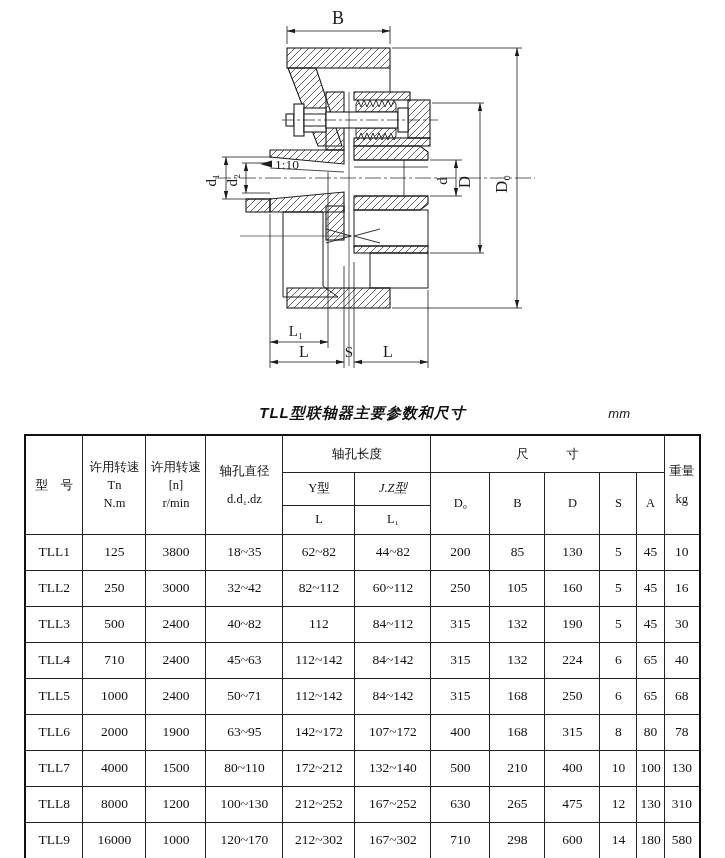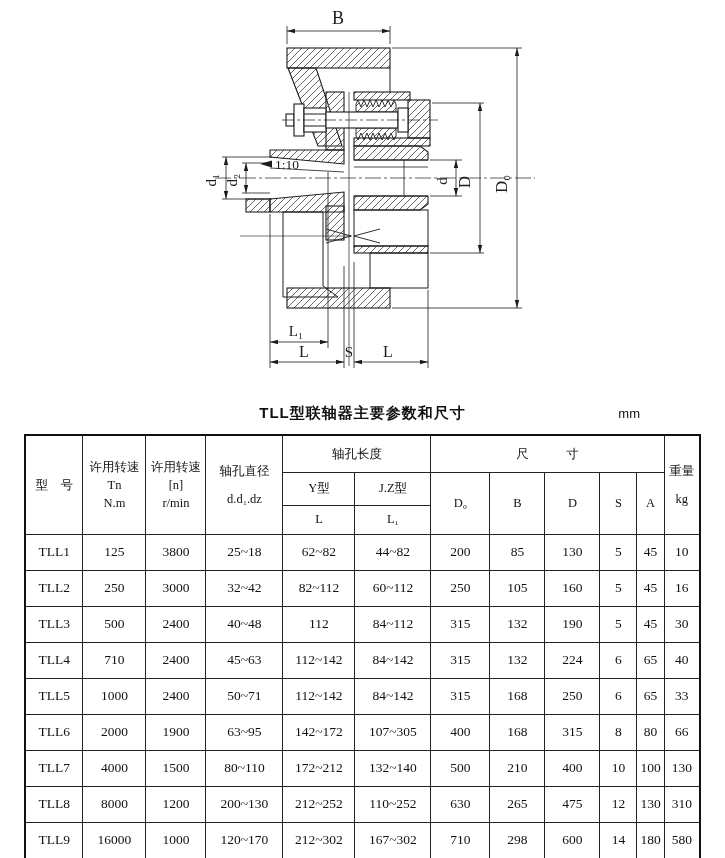--- a/index.html
+++ b/index.html
@@ -3,48 +3,48 @@
 <meta charset="utf-8">
 <style>
   html,body{margin:0;padding:0;}
   body{
     width:725px;height:858px;background:#ffffff;overflow:hidden;
     font-family:"Liberation Sans","DejaVu Sans",sans-serif;
     color:#1c1c1c;
   }
   .drawing-wrap{width:725px;height:398px;}
   .title-row{
-    position:relative;width:675px;margin:6px auto 8px auto;height:22px;
+    position:relative;width:675px;margin:6px auto 8px auto;height:22px;font-style:italic;
   }
   .table-title{
     display:block;text-align:center;font-weight:bold;font-size:15px;
     letter-spacing:1px;color:#111;
   }
   .unit-label{
-    position:absolute;right:60px;top:2px;font-size:13px;color:#111;
+    position:absolute;right:70px;top:2px;font-size:13px;color:#111;
     font-family:"Liberation Sans","DejaVu Sans",sans-serif;
   }
   table.params{
     width:675px;margin:0 auto;border-collapse:collapse;table-layout:fixed;
     border:2px solid #111;
   }
   table.params th, table.params td{
     border:1px solid #222;text-align:center;vertical-align:middle;padding:0;
     font-weight:normal;color:#111;
   }
   table.params thead th{
     font-size:12.5px;line-height:1.45;
     font-family:"Liberation Serif","DejaVu Serif",serif;
   }
   table.params td{
     font-family:"Liberation Serif","DejaVu Serif",serif;
     font-size:13.5px;height:35px;
   }
   .hr1{height:37px;} .hr2{height:33px;} .hr3{height:29px;}
-  th.no-r{border-right:none;} th.no-l{border-left:none;}
+  th.no-r{border-right:none;} th.no-l{border-left:none;font-style:italic;}
   .gap-top{margin-top:10px;display:block;}
   svg text{fill:#1c1c1c;}
 </style>
 </head>
 <body>
 
 <div class="drawing-wrap">
 <svg width="725" height="398" viewBox="0 0 725 398" xmlns="http://www.w3.org/2000/svg">
   <defs>
     <pattern id="hat" patternUnits="userSpaceOnUse" width="7" height="7">
@@ -219,21 +219,21 @@
     <tr class="hr3">
       <th>L</th>
       <th>L₁</th>
     </tr>
   </thead>
   <tbody>
       <tr>
         <td>TLL1</td>
         <td>125</td>
         <td>3800</td>
-        <td>25~18</td>
+        <td>18~35</td>
         <td>62~82</td>
         <td>44~82</td>
         <td>200</td>
         <td>85</td>
         <td>130</td>
         <td>5</td>
         <td>45</td>
         <td>10</td>
       </tr>
       <tr>
@@ -247,21 +247,21 @@
         <td>105</td>
         <td>160</td>
         <td>5</td>
         <td>45</td>
         <td>16</td>
       </tr>
       <tr>
         <td>TLL3</td>
         <td>500</td>
         <td>2400</td>
-        <td>40~48</td>
+        <td>40~82</td>
         <td>112</td>
         <td>84~112</td>
         <td>315</td>
         <td>132</td>
         <td>190</td>
         <td>5</td>
         <td>45</td>
         <td>30</td>
       </tr>
       <tr>
@@ -283,57 +283,57 @@
         <td>1000</td>
         <td>2400</td>
         <td>50~71</td>
         <td>112~142</td>
         <td>84~142</td>
         <td>315</td>
         <td>168</td>
         <td>250</td>
         <td>6</td>
         <td>65</td>
-        <td>33</td>
+        <td>68</td>
       </tr>
       <tr>
         <td>TLL6</td>
         <td>2000</td>
         <td>1900</td>
         <td>63~95</td>
         <td>142~172</td>
-        <td>107~305</td>
+        <td>107~172</td>
         <td>400</td>
         <td>168</td>
         <td>315</td>
         <td>8</td>
         <td>80</td>
-        <td>66</td>
+        <td>78</td>
       </tr>
       <tr>
         <td>TLL7</td>
         <td>4000</td>
         <td>1500</td>
         <td>80~110</td>
         <td>172~212</td>
         <td>132~140</td>
         <td>500</td>
         <td>210</td>
         <td>400</td>
         <td>10</td>
         <td>100</td>
         <td>130</td>
       </tr>
       <tr>
         <td>TLL8</td>
         <td>8000</td>
         <td>1200</td>
-        <td>200~130</td>
+        <td>100~130</td>
         <td>212~252</td>
-        <td>110~252</td>
+        <td>167~252</td>
         <td>630</td>
         <td>265</td>
         <td>475</td>
         <td>12</td>
         <td>130</td>
         <td>310</td>
       </tr>
       <tr>
         <td>TLL9</td>
         <td>16000</td>

